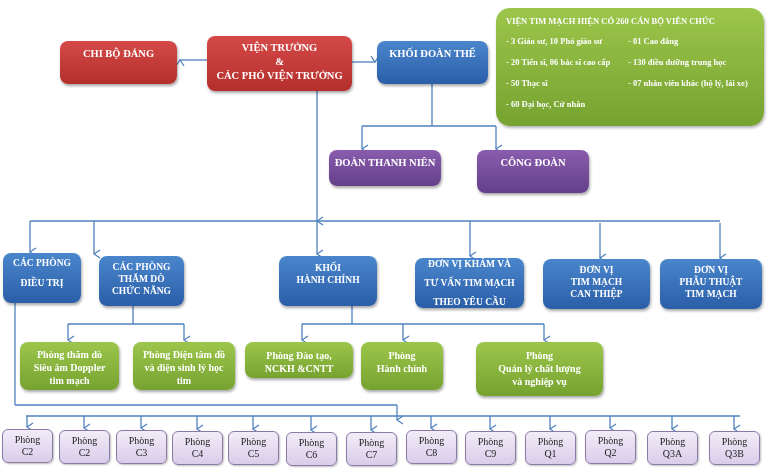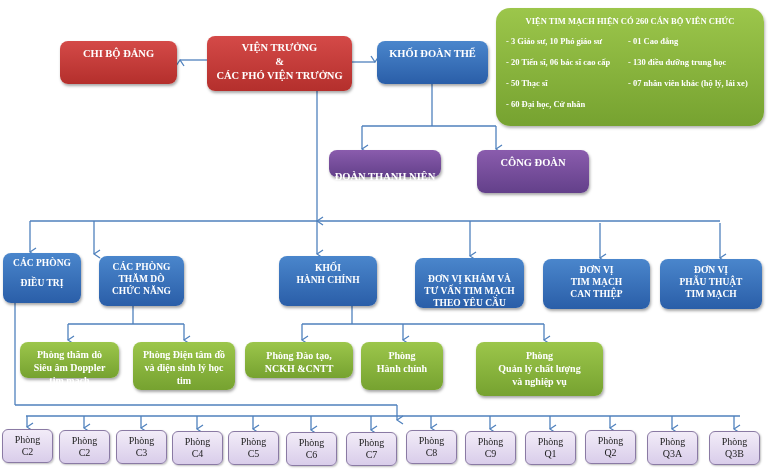--- a/index.html
+++ b/index.html
@@ -11,21 +11,21 @@
   .red    { background:linear-gradient(#d44a48, #b42f2c); }
   .blue   { background:linear-gradient(#4a86cc, #2a5ea8); }
   .purple { background:linear-gradient(#8a5cad, #63408a); }
   .green  { background:linear-gradient(#9cc64b, #76a230); }
   .lav    { background:linear-gradient(#f2ecf8, #d9cdea); color:#1d1d1d; font-weight:normal;
             border:1px solid #8a7aa4; border-radius:6px; font-size:10px; line-height:12px;
             box-shadow:1px 1px 2px rgba(0,0,0,0.25); justify-content:center; }
   .info { position:absolute; left:496px; top:8px; width:268px; height:118px; border-radius:14px;
           background:linear-gradient(#9cc64b,#76a230); color:#fff; font-weight:bold; font-size:8.5px;
           box-shadow:1px 2px 3px rgba(0,0,0,0.3); box-sizing:border-box; padding:8px 10px; }
-  .info .title { text-align:center; margin-bottom:10px; font-size:8.5px; }
+  .info .title { margin-bottom:10px; font-size:8.5px; }
   .info .row { display:flex; margin-bottom:11px; white-space:nowrap; }
   .info .c1 { width:122px; }
   svg.lines { position:absolute; left:0; top:0; }
 </style>
 </head>
 <body>
 
 <svg class="lines" width="772" height="474">
   <defs>
     <marker id="ah" markerWidth="10" markerHeight="10" refX="5" refY="9" orient="auto-start-reverse" markerUnits="userSpaceOnUse">
@@ -109,57 +109,57 @@
   <div class="row">
     <span class="c1">- 50 Thạc sĩ</span>
     <span>- 07 nhân viên khác (hộ lý, lái xe)</span>
   </div>
   <div class="row">
     <span class="c1">- 60 Đại học, Cử nhân</span>
     <span></span>
   </div>
 </div>
 
-<div class="box purple" style="left:329px;top:150px;width:112px;height:27px;padding-top:20px;">
+<div class="box purple" style="left:329px;top:150px;width:112px;height:36px;padding-top:6px;">
   <span>ĐOÀN THANH NIÊN</span>
 </div>
 <div class="box purple" style="left:477px;top:150px;width:112px;height:43px;padding-top:6px;">
   <span>CÔNG ĐOÀN</span>
 </div>
 
 <div class="box blue" style="left:3px;top:253px;width:78px;height:50px;padding-top:4px;font-size:9.5px;line-height:12px;">
   <span>CÁC PHÒNG</span>
   <span style="margin-top:8px">ĐIỀU TRỊ</span>
 </div>
 <div class="box blue" style="left:99px;top:256px;width:85px;height:50px;padding-top:5px;font-size:9.5px;line-height:12px;">
   <span>CÁC PHÒNG</span>
   <span>THĂM DÒ</span>
   <span>CHỨC NĂNG</span>
 </div>
 <div class="box blue" style="left:279px;top:256px;width:98px;height:50px;padding-top:6px;font-size:9.5px;line-height:12px;">
   <span>KHỐI</span>
   <span>HÀNH CHÍNH</span>
 </div>
-<div class="box blue" style="left:415px;top:258px;width:109px;height:50px;padding-top:15px;font-size:9.5px;line-height:12px;justify-content:space-between;">
+<div class="box blue" style="left:415px;top:258px;width:109px;height:50px;padding-top:0;font-size:9.5px;line-height:12px;justify-content:space-between;">
   <span>ĐƠN VỊ KHÁM VÀ</span>
   <span>TƯ VẤN TIM MẠCH</span>
   <span>THEO YÊU CẦU</span>
 </div>
 <div class="box blue" style="left:543px;top:259px;width:107px;height:50px;padding-top:5px;font-size:9.5px;line-height:12px;">
   <span>ĐƠN VỊ</span>
   <span>TIM MẠCH</span>
   <span>CAN THIỆP</span>
 </div>
 <div class="box blue" style="left:660px;top:259px;width:102px;height:50px;padding-top:5px;font-size:9.5px;line-height:12px;">
   <span>ĐƠN VỊ</span>
   <span>PHẪU THUẬT</span>
   <span>TIM MẠCH</span>
 </div>
 
-<div class="box green" style="left:20px;top:342px;width:99px;height:36px;padding-top:6px;font-size:10px;line-height:13px;">
+<div class="box green" style="left:20px;top:342px;width:99px;height:48px;padding-top:6px;font-size:10px;line-height:13px;">
   <span>Phòng thăm dò</span>
   <span>Siêu âm Doppler</span>
   <span>tim mạch</span>
 </div>
 <div class="box green" style="left:133px;top:342px;width:102px;height:48px;padding-top:6px;font-size:10px;line-height:13px;">
   <span>Phòng Điện tâm đồ</span>
   <span>và điện sinh lý học</span>
   <span>tim</span>
 </div>
 <div class="box green" style="left:245px;top:342px;width:108px;height:36px;padding-top:7px;font-size:10px;line-height:13px;">

